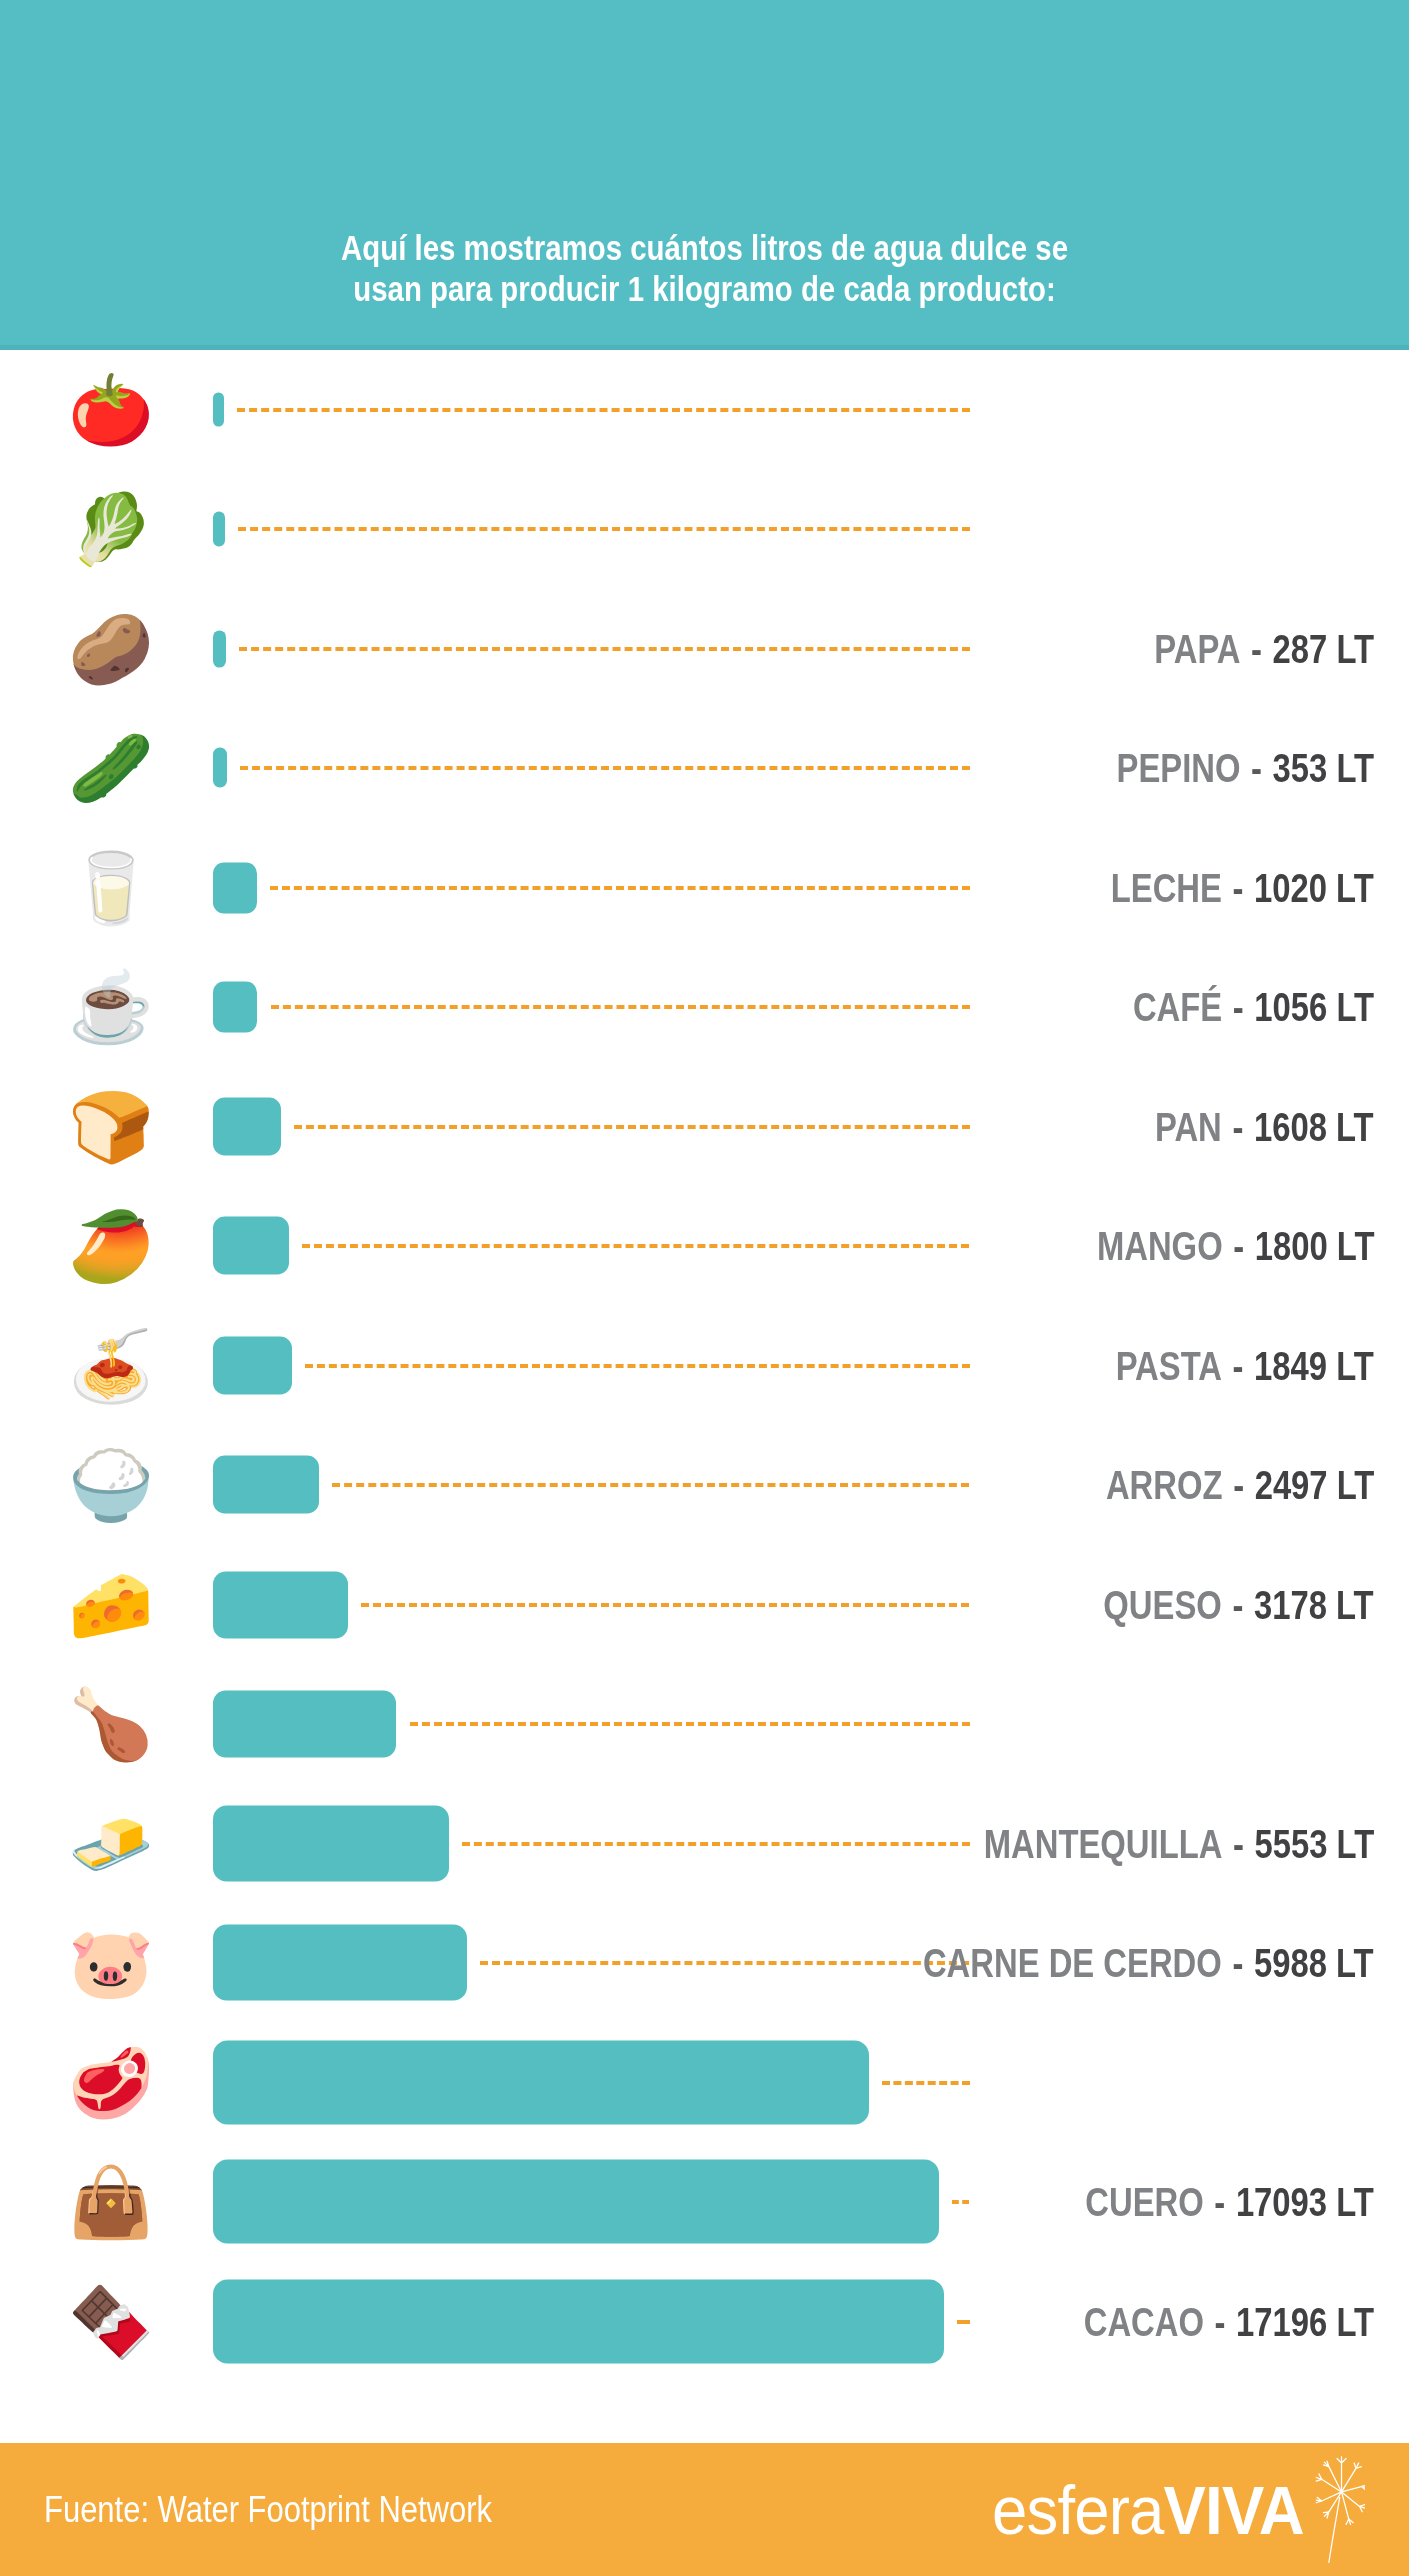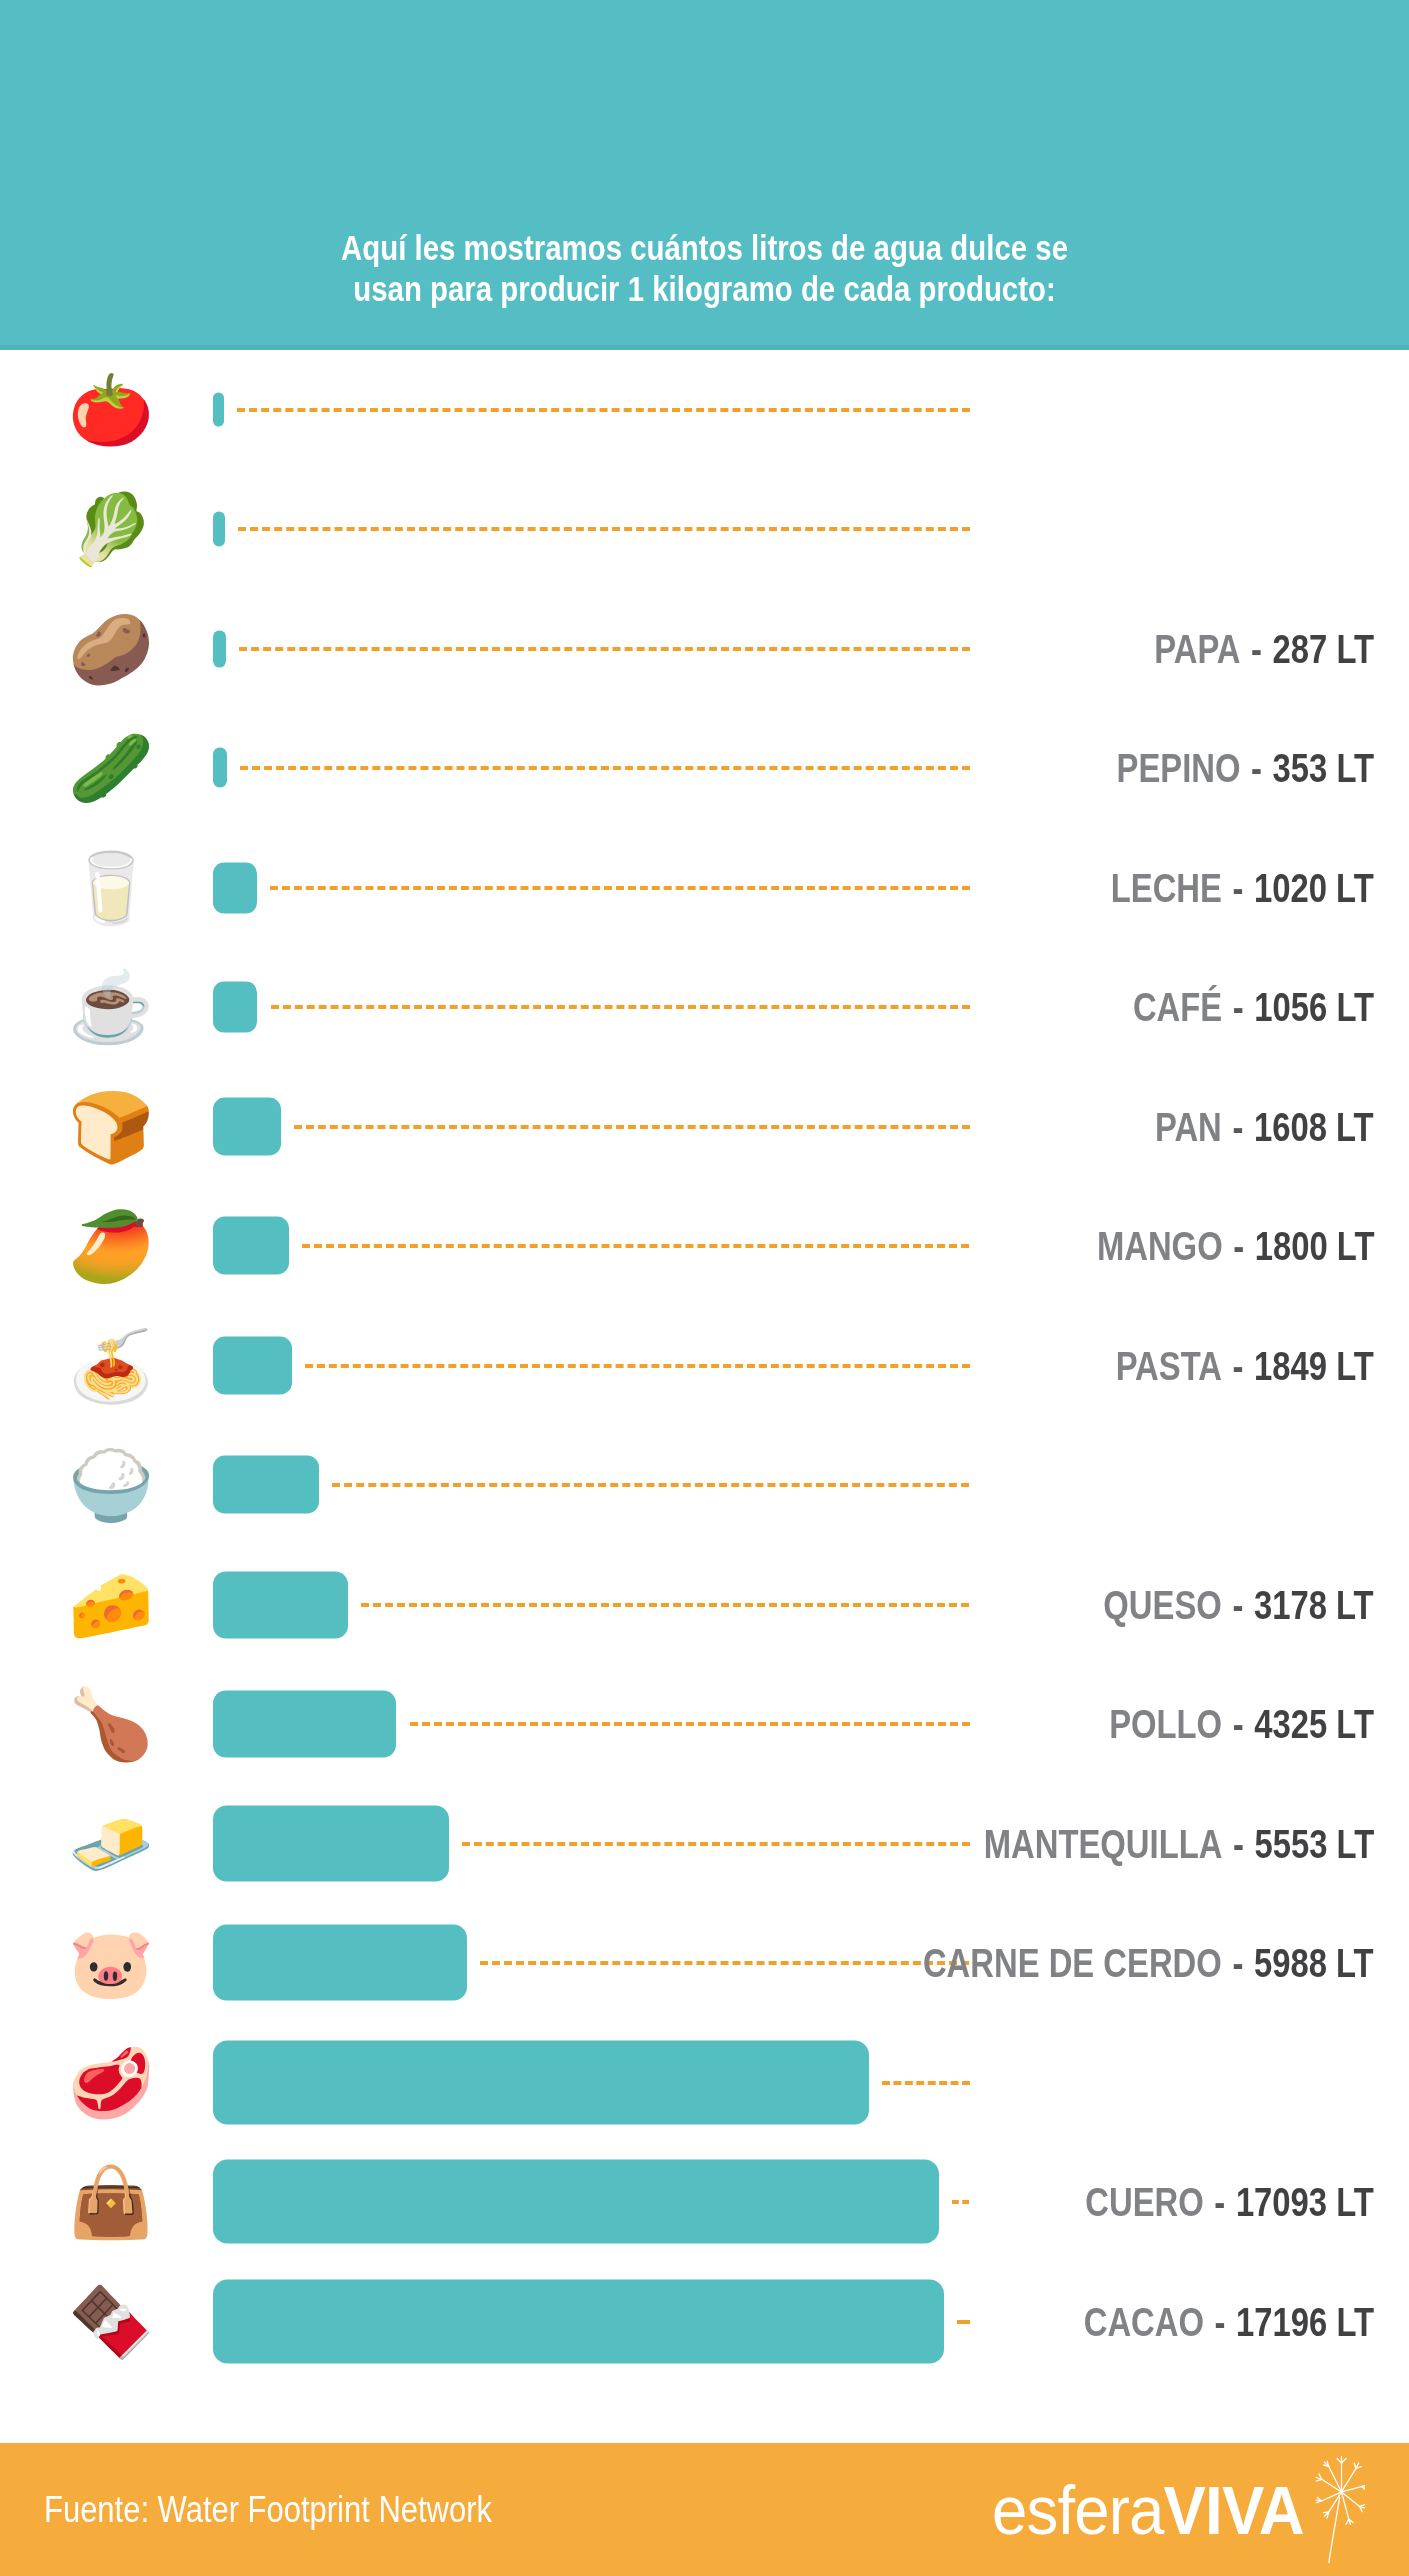--- a/index.html
+++ b/index.html
@@ -267,36 +267,36 @@
         </div>
         <div class="leader" style="left: 305px; width: 665px; border-top-color: rgb(242, 160, 42);"></div>
         <div class="label"><span class="label-inner"><span style="color: rgb(128, 130, 133);">PASTA</span><span class="lsep"> - </span><span style="color: rgb(65, 64, 66);">1849 LT</span></span></div>
       </div>
       <div class="row" style="top: 1075px; height: 119px;">
         <div class="icon-cell">🍚</div>
         <div class="bar-zone" style="height: 119px;">
           <div class="bar" title="ARROZ - 2497 LT" style="width: 106px; height: 58px; border-radius: 11.8px; background: rgb(85, 190, 192);"></div>
         </div>
         <div class="leader" style="left: 332px; width: 637px; border-top-color: rgb(242, 160, 42);"></div>
+        <div class="label"><span class="label-inner"><span style="color: rgb(128, 130, 133);">ARROZ</span><span class="lsep"> - </span><span style="color: rgb(65, 64, 66);">2497 LT</span></span></div>
       </div>
       <div class="row" style="top: 1195px; height: 119px;">
         <div class="icon-cell">🧀</div>
         <div class="bar-zone" style="height: 119px;">
           <div class="bar" title="QUESO - 3178 LT" style="width: 135px; height: 67px; border-radius: 12.7px; background: rgb(85, 190, 192);"></div>
         </div>
         <div class="leader" style="left: 361px; width: 608px; border-top-color: rgb(242, 160, 42);"></div>
         <div class="label"><span class="label-inner"><span style="color: rgb(128, 130, 133);">QUESO</span><span class="lsep"> - </span><span style="color: rgb(65, 64, 66);">3178 LT</span></span></div>
       </div>
       <div class="row" style="top: 1314px; height: 119px;">
         <div class="icon-cell">🍗</div>
         <div class="bar-zone" style="height: 119px;">
           <div class="bar" title="POLLO - 4325 LT" style="width: 183px; height: 67px; border-radius: 12.7px; background: rgb(85, 190, 192);"></div>
         </div>
         <div class="leader" style="left: 410px; width: 560px; border-top-color: rgb(242, 160, 42);"></div>
-        <div class="label"><span class="label-inner"><span style="color: rgb(128, 130, 133);">POLLO</span><span class="lsep"> - </span><span style="color: rgb(65, 64, 66);">4325 LT</span></span></div>
       </div>
       <div class="row" style="top: 1434px; height: 119px;">
         <div class="icon-cell">🧈</div>
         <div class="bar-zone" style="height: 119px;">
           <div class="bar" title="MANTEQUILLA - 5553 LT" style="width: 236px; height: 76px; border-radius: 13.6px; background: rgb(85, 190, 192);"></div>
         </div>
         <div class="leader" style="left: 462px; width: 508px; border-top-color: rgb(242, 160, 42);"></div>
         <div class="label"><span class="label-inner"><span style="color: rgb(128, 130, 133);">MANTEQUILLA</span><span class="lsep"> - </span><span style="color: rgb(65, 64, 66);">5553 LT</span></span></div>
       </div>
       <div class="row" style="top: 1553px; height: 119px;">

